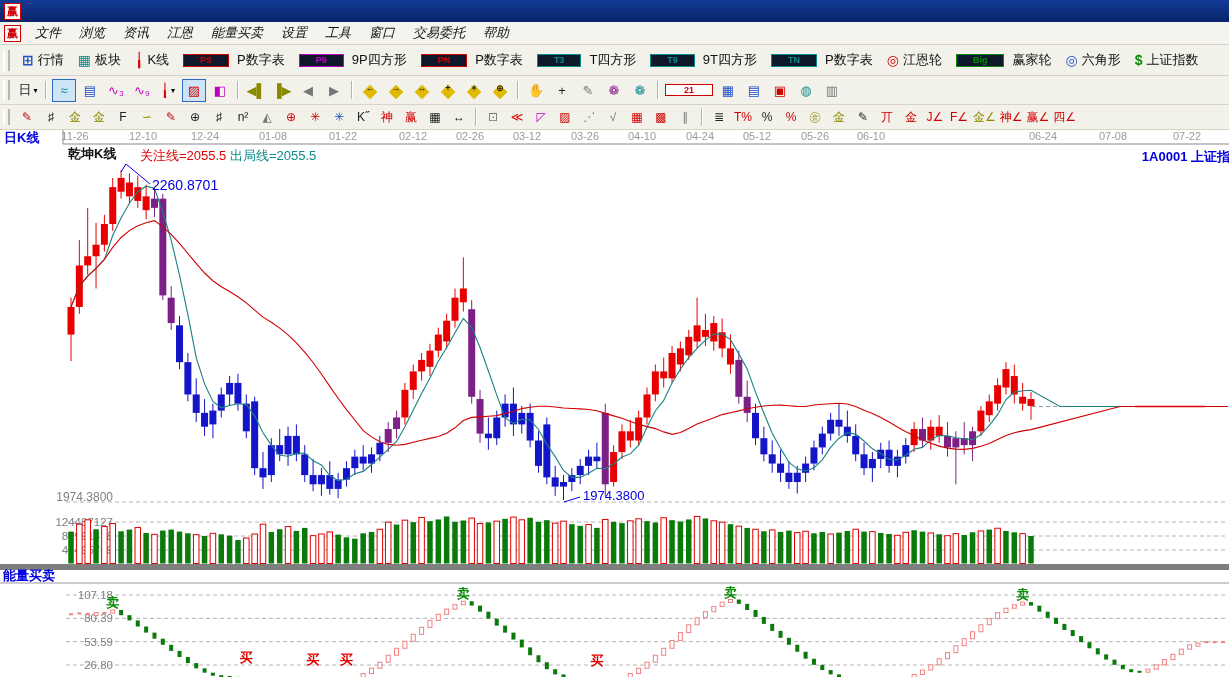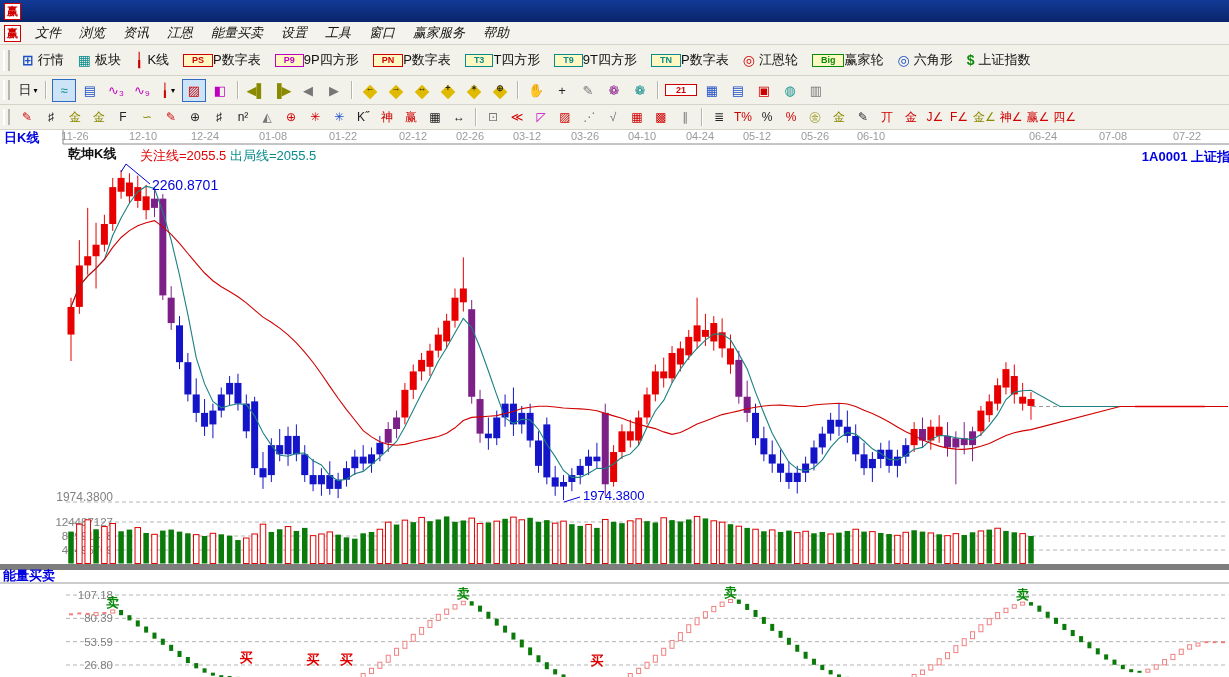--- a/index.html
+++ b/index.html
@@ -11,29 +11,29 @@
   .menubar{height:22px;background:#f4f3ee;border-bottom:1px solid #d6d3c9;display:flex;align-items:center;
     font-size:13px;color:#111;padding-left:4px;}
   .mi{padding:0 9px;cursor:default;font-style:italic;}
   .toolbar{background:#f2f1ea;border-bottom:1px solid #d6d3c9;display:flex;align-items:center;}
   .t1{height:30px;}
   .t2{height:28px;}
   .t3{height:24px;}
   .grip{width:3px;height:70%;border-left:2px solid #fff;border-right:2px solid #b8b5aa;margin:0 5px 0 3px;}
   .t1item{display:flex;align-items:center;font-size:13px;color:#111;padding:0 7px;height:24px;cursor:default;}
   .tglyph{font-size:14px;margin-right:4px;font-weight:bold;}
-  .tbadge{font-size:9px;font-weight:bold;border:1px solid;padding:0 8px;margin-right:0;line-height:11px;background:#fef9c3;}
+  .tbadge{font-size:9px;font-weight:bold;border:1px solid;padding:0 16px;margin-right:8px;line-height:11px;background:#0f172a;}
   .t2btn,.t3btn{display:inline-flex;align-items:center;justify-content:center;min-width:22px;height:21px;
     font-size:13px;margin:0 1px;position:relative;cursor:default;background:transparent;border:1px solid transparent;}
   .t3btn{height:18px;font-size:12px;min-width:20px;}
   .t2btn.sel{border:1px solid #316ac5;background:#cde4f7;}
   .vsep{width:1px;height:18px;background:#b8b5aa;border-right:1px solid #fff;margin:0 4px;}
   .diamond{color:#e0ba00;font-size:19px;line-height:19px;}
   .dov{position:absolute;left:0;right:0;top:3px;text-align:center;font-size:9px;color:#222;font-weight:bold;}
-  .badge21{font-size:9px;font-weight:bold;border:1px solid #d00000;color:#d00000;padding:0 10px;background:#fff;}
+  .badge21{font-size:9px;font-weight:bold;border:1px solid #d00000;color:#d00000;padding:0 18px;background:#fff;}
   .c-red{color:#d00000;border-color:#d00000}.c-magenta{color:#c000c0;border-color:#c000c0}
   .c-teal{color:#0a8a8a;border-color:#0a8a8a}.c-blue{color:#1e50c8;border-color:#1e50c8}
   .c-green{color:#0a8a0a;border-color:#0a8a0a}.c-olive{color:#8a8a00;border-color:#8a8a00}
   .c-black{color:#222;border-color:#222}.c-gray{color:#777;border-color:#777}.c-purple{color:#8a1b8b;border-color:#8a1b8b}
   .chartwrap{position:relative;width:1229px;height:550px;background:#fff;}
   svg text{font-family:"Liberation Sans","DejaVu Sans",sans-serif;}
 </style>
 </head>
 <body>
 
@@ -44,21 +44,21 @@
 <div class="menubar">
   <span class="logo-mini">赢</span>
   <span class="mi">文件</span>
   <span class="mi">浏览</span>
   <span class="mi">资讯</span>
   <span class="mi">江恩</span>
   <span class="mi">能量买卖</span>
   <span class="mi">设置</span>
   <span class="mi">工具</span>
   <span class="mi">窗口</span>
-  <span class="mi">赢家服务</span>
+  <span class="mi">交易委托</span>
   <span class="mi">帮助</span>
 </div>
 
 <div class="toolbar t1">
   <span class="grip"></span>
   <span class="t1item">
       <span class="tglyph c-blue">⊞</span>
       <span>行情</span>
     </span>
   <span class="t1item">

